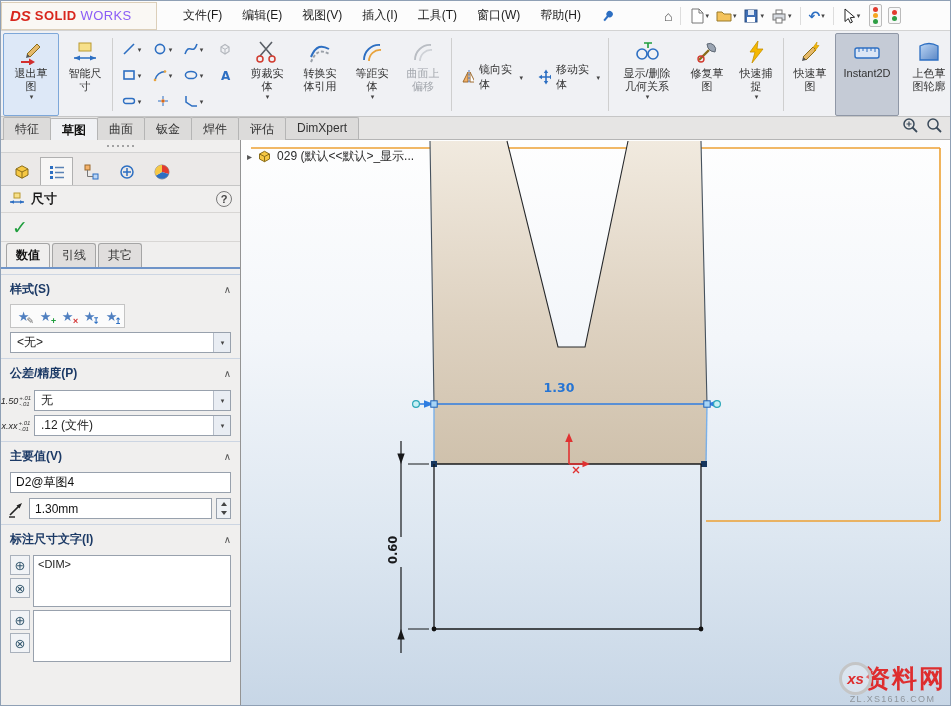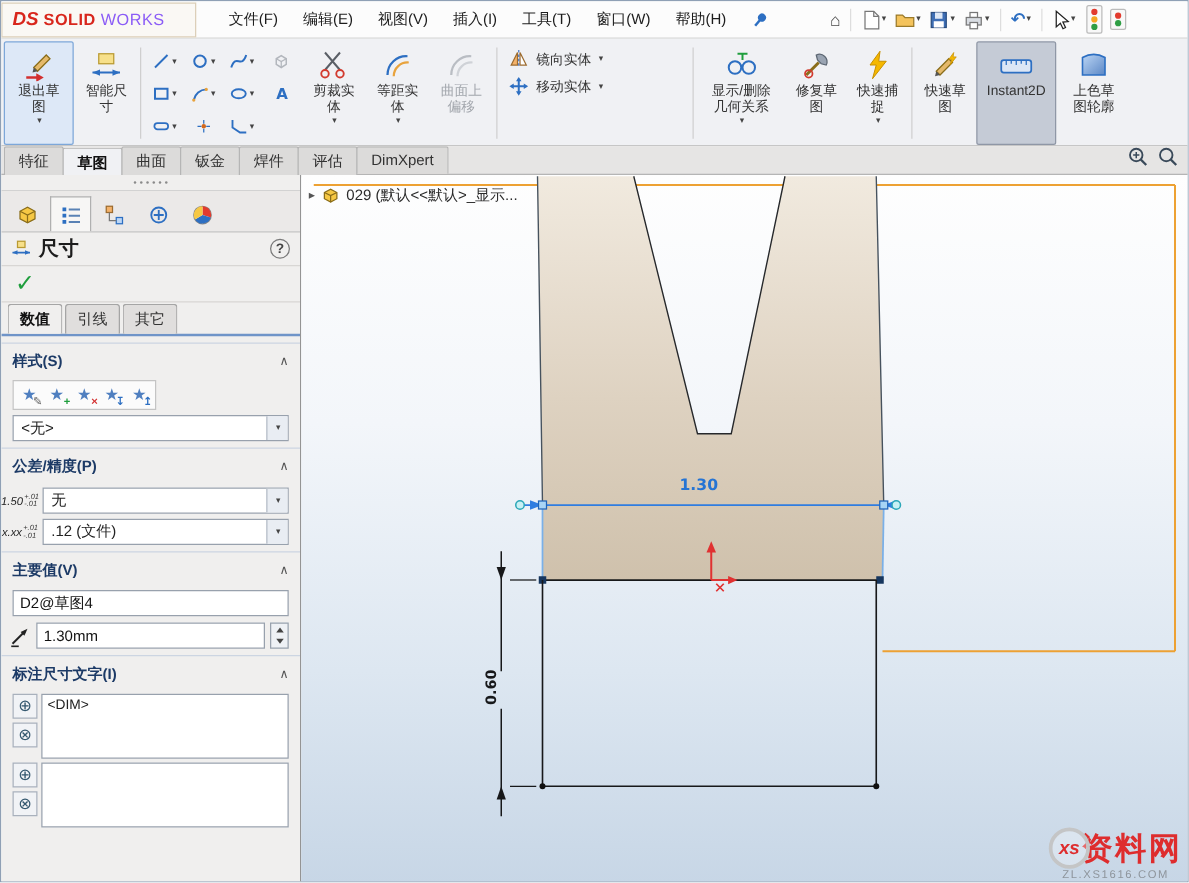--- a/index.html
+++ b/index.html
@@ -28,38 +28,38 @@
 #ribbon{position:absolute;left:0;top:30px;width:951px;height:86px;background:#f0f1f4;border-bottom:1px solid #c6c6c6;display:flex;align-items:stretch;padding:2px 2px 0 2px;gap:2px;overflow:hidden}
 .rsep{width:1px;background:#cfcfcf;margin:5px 1px;flex:none}
 .rb{display:flex;flex-direction:column;align-items:center;padding:3px 2px 0;border:1px solid transparent;border-radius:2px;flex:none}
 .rb .ric{height:30px;display:flex;align-items:center;justify-content:center}
 .rlabel{font-size:11px;line-height:13px;color:#333;text-align:center;white-space:pre-line}
 .rb.selected{background:#dde8f7;border-color:#7da7d9}
 .rb.pressed{background:#c5cbd6;border-color:#8f97a6}
 .rb.disabled .rlabel{color:#a2a6ac}
 .tools-grid{display:grid;grid-template-columns:repeat(4,31px);grid-auto-rows:26px;align-content:start;padding-top:3px;flex:none}
 .tool{display:flex;align-items:center;justify-content:center;gap:1px;border-radius:2px}
-.rowbtns{display:flex;flex-direction:column;padding-top:5px;gap:4px;flex:none}
+.rowbtns{display:flex;flex-direction:row;padding-top:5px;gap:4px;flex:none}
 .rowbtn{display:flex;align-items:center;gap:5px;font-size:11px;color:#333;padding:1px 5px}
 
 
 #tabrow{position:absolute;left:0;top:116px;width:951px;height:23px;background:#e6e5e4;border-bottom:1px solid #b5b5b5;display:flex;align-items:flex-start;padding-left:2px}
 .ctab{font-size:12px;color:#333;padding:3px 11px 4px;border:1px solid #b5b5b5;border-bottom:none;background:#dcdbda;margin-right:-1px;border-radius:2px 2px 0 0}
 .ctab.active{background:#f0f1f4;border-top-color:#b5b5b5;position:relative;top:1px;font-weight:bold;color:#111}
 .tabicons{margin-left:auto;display:flex;align-items:center;gap:8px;padding-right:10px}
 
 
 #panel{position:absolute;left:0;top:139px;width:240px;height:567px;background:#f0efee;border-right:1px solid #949494;overflow:hidden;font-size:12px}
 .splitbar{height:13px;border-bottom:1px solid #d2d2d2;display:flex;align-items:center;justify-content:center;gap:3px}
 .splitbar .dot{width:2px;height:2px;background:#8a8a8a;border-radius:50%}
 .pm-tabs{height:33px;display:flex;align-items:flex-end;padding-left:4px;gap:2px;border-bottom:1px solid #c6c6c6;background:#ebe9e8}
 .pmtab{width:33px;height:28px;display:flex;align-items:center;justify-content:center;border:1px solid transparent;border-bottom:none}
 .pmtab.active{background:#f7f6f5;border-color:#b0b0b0}
 .pm-header{height:27px;display:flex;align-items:center;padding:0 8px;gap:6px;border-bottom:1px solid #d8d6d4}
-.pm-title{font-weight:bold;font-size:16px;color:#1c1c1c}
+.pm-title{font-weight:bold;font-size:13px;color:#1c1c1c}
 .pm-help{margin-left:auto;width:16px;height:16px;border:1.5px solid #7a7a7a;border-radius:50%;font-size:11px;color:#444;display:flex;align-items:center;justify-content:center;font-weight:bold}
 .pm-accept{height:29px;display:flex;align-items:center;padding:0 11px;border-bottom:1px solid #d8d6d4}
 .check{color:#1f9e3d;font-size:19px;font-weight:bold;line-height:19px}
 .vtabs{height:27px;display:flex;align-items:center;padding:0 5px;border-bottom:2px solid #6f94c8}
 .vtab{font-size:12px;padding:3px 9px;border:1px solid #a5a5a5;border-bottom:none;background:#e0dedd;margin-right:2px;border-radius:3px 3px 0 0;color:#333}
 .vtab.active{background:#f0efee;font-weight:bold;color:#111}
 .sect-h{display:flex;align-items:center;padding:6px 9px 4px;color:#1c3a66;font-weight:bold;font-size:12px;border-top:1px solid #ccd5e2;margin-top:5px}
 .sect-h:first-of-type{border-top:none}
 .chev{margin-left:auto;color:#555;font-size:10px;font-weight:normal}
 .fav-row{display:flex;gap:1px;margin:2px 9px 4px;border:1px solid #c4c4c4;background:#fbfbfb;width:max-content;padding:1px 2px}
@@ -291,20 +291,30 @@
         <svg width="24" height="24">
             <path d="M5,2 L17,16 M17,2 L5,16" stroke="#5a5f66" stroke-width="1.6"></path>
             <circle cx="5" cy="19" r="3" fill="none" stroke="#d23b2f" stroke-width="1.5"></circle>
             <circle cx="17" cy="19" r="3" fill="none" stroke="#d23b2f" stroke-width="1.5"></circle>
           </svg>
       </span>
       <span class="rlabel">剪裁实
 体</span>
       <span class="caret">▾</span>
     </div>
+    <div class="rb" style="width:52px">
+      <span class="ric">
+        <svg width="24" height="24">
+            <path d="M3,17 C8,5 14,5 21,9" fill="none" stroke="#2d6fc2" stroke-width="2"></path>
+            <path d="M3,22 C8,10 14,10 21,14" fill="none" stroke="#9aa0a8" stroke-width="2" stroke-dasharray="3,2"></path>
+          </svg>
+      </span>
+      <span class="rlabel">转换实
+体引用</span>
+    </div>
     <div class="rb" style="width:48px">
       <span class="ric">
         <svg width="24" height="24">
             <path d="M4,20 A15,15 0 0 1 20,5" fill="none" stroke="#2d6fc2" stroke-width="1.8"></path>
             <path d="M9,21 A11,11 0 0 1 21,10" fill="none" stroke="#e8a33d" stroke-width="1.8"></path>
           </svg>
       </span>
       <span class="rlabel">等距实
 体</span>
       <span class="caret">▾</span>

